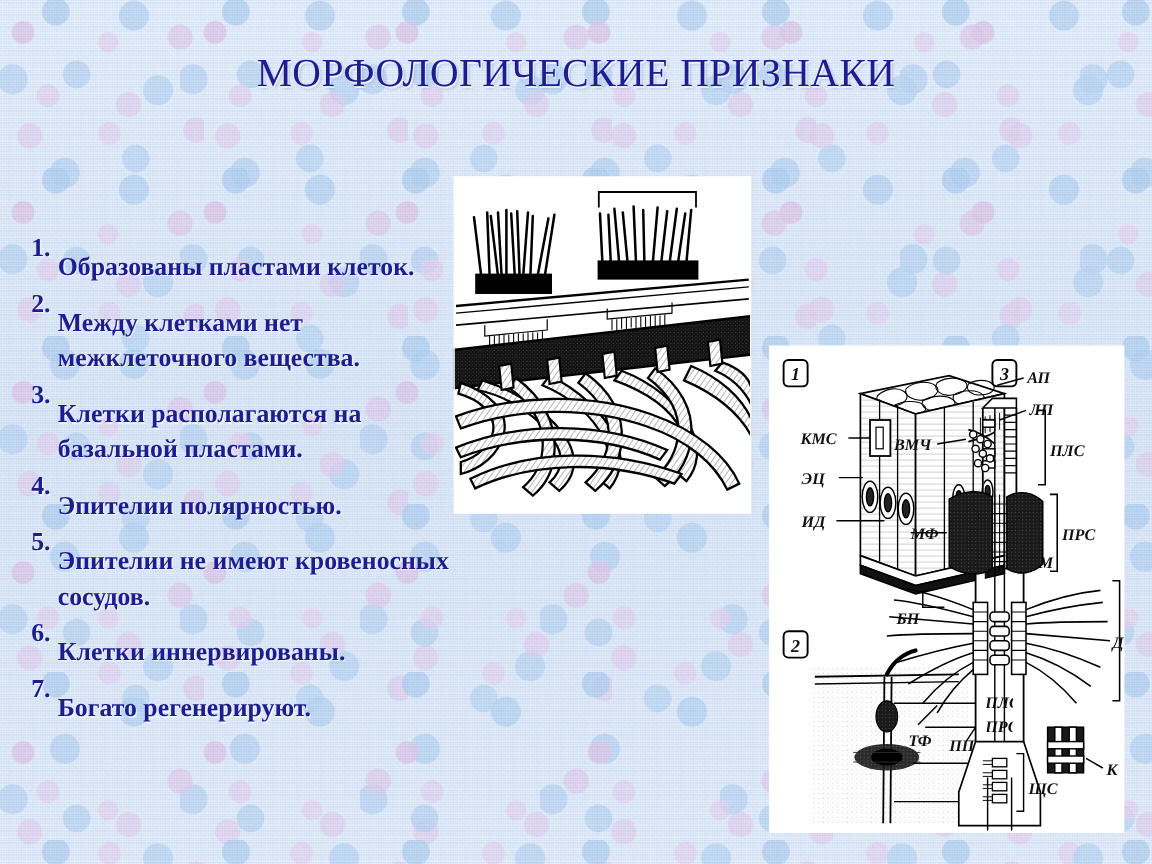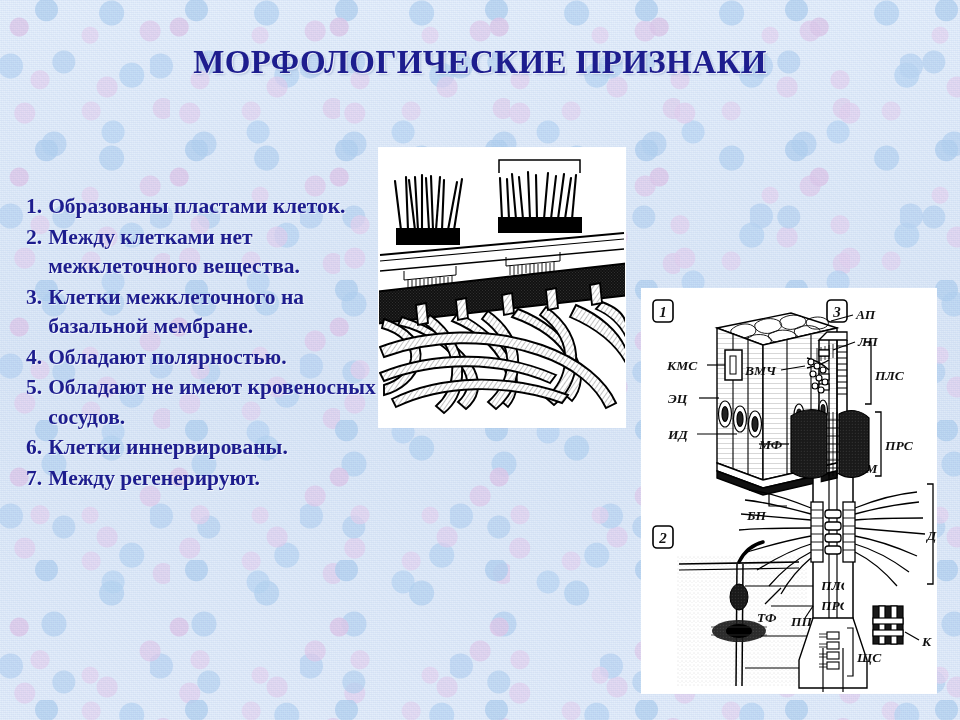--- a/index.html
+++ b/index.html
@@ -38,33 +38,33 @@
   #grain{
     position:absolute;inset:0;opacity:.55;mix-blend-mode:multiply;
     background-image:
       repeating-linear-gradient(0deg, rgba(255,255,255,.45) 0 1px, rgba(196,216,238,.30) 1px 2px),
       repeating-linear-gradient(90deg, rgba(255,255,255,.40) 0 1px, rgba(214,203,232,.28) 1px 2px),
       repeating-linear-gradient(45deg, rgba(205,222,243,.22) 0 2px, rgba(255,255,255,.18) 2px 4px);
   }
   
   .title{
     position:absolute;left:60px;top:42px;width:840px;
-    text-align:center;font-weight:bold;font-size:33px;line-height:41px;
+    text-align:center;font-weight:normal;font-size:33px;line-height:41px;
     color:#1d1d8e;letter-spacing:.4px;
     text-shadow:1px 1px 0 rgba(255,255,255,.65), 2px 2px 2px rgba(150,170,210,.55);
   }
   
   .list{
     position:absolute;left:26px;top:192px;width:360px;
     color:#1d1d8e;font-weight:bold;font-size:21.5px;line-height:29.5px;
     text-shadow:1px 1px 0 rgba(255,255,255,.60);
   }
   .li{display:flex;margin-bottom:1px;}
   .li .num{flex:0 0 auto;margin-right:6px;}
-  .li .txt{flex:1 1 auto;}
+  .li .txt{flex:1 1 auto;margin-top:16px;}
   
   .figure{position:absolute;background:#fff;overflow:hidden;}
   #fig-top{left:378px;top:147px;width:248px;height:281px;}
   #fig-right{left:641px;top:288px;width:296px;height:406px;}
   .fig-svg{display:block;width:100%;height:100%;}
   .lbl{font-family:"Liberation Serif",serif;font-style:italic;font-weight:bold;fill:#111;}
 </style>
 </head>
 <body>
 
@@ -79,37 +79,37 @@
   <div class="li">
     <span class="num">1.</span>
     <span class="txt">Образованы пластами клеток.</span>
   </div>
   <div class="li">
     <span class="num">2.</span>
     <span class="txt">Между клетками нет межклеточного вещества.</span>
   </div>
   <div class="li">
     <span class="num">3.</span>
-    <span class="txt">Клетки межклеточного на базальной мембране.</span>
+    <span class="txt">Клетки располагаются на базальной пластами.</span>
   </div>
   <div class="li">
     <span class="num">4.</span>
-    <span class="txt">Обладают полярностью.</span>
+    <span class="txt">Эпителии полярностью.</span>
   </div>
   <div class="li">
     <span class="num">5.</span>
-    <span class="txt">Обладают не имеют кровеносных сосудов.</span>
+    <span class="txt">Эпителии не имеют кровеносных сосудов.</span>
   </div>
   <div class="li">
     <span class="num">6.</span>
     <span class="txt">Клетки иннервированы.</span>
   </div>
   <div class="li">
     <span class="num">7.</span>
-    <span class="txt">Между регенерируют.</span>
+    <span class="txt">Богато регенерируют.</span>
   </div>
 </div>
 
 <div class="figure" id="fig-top">
   <svg class="fig-svg" viewBox="0 0 248 281" preserveAspectRatio="none">
     <defs>
       <pattern id="fiberHatch" width="4" height="4" patternUnits="userSpaceOnUse" patternTransform="rotate(35)">
         <rect width="4" height="4" fill="#ffffff"></rect>
         <line x1="0" y1="0" x2="0" y2="4" stroke="#8d8d8d" stroke-width="1.1"></line>
       </pattern>

